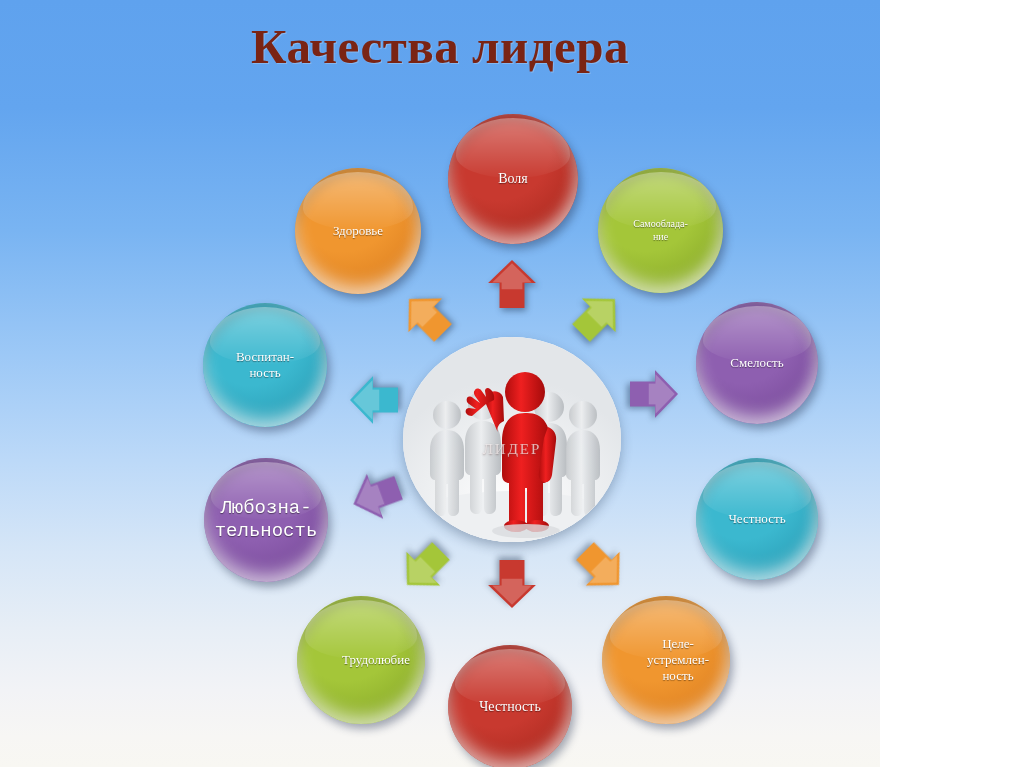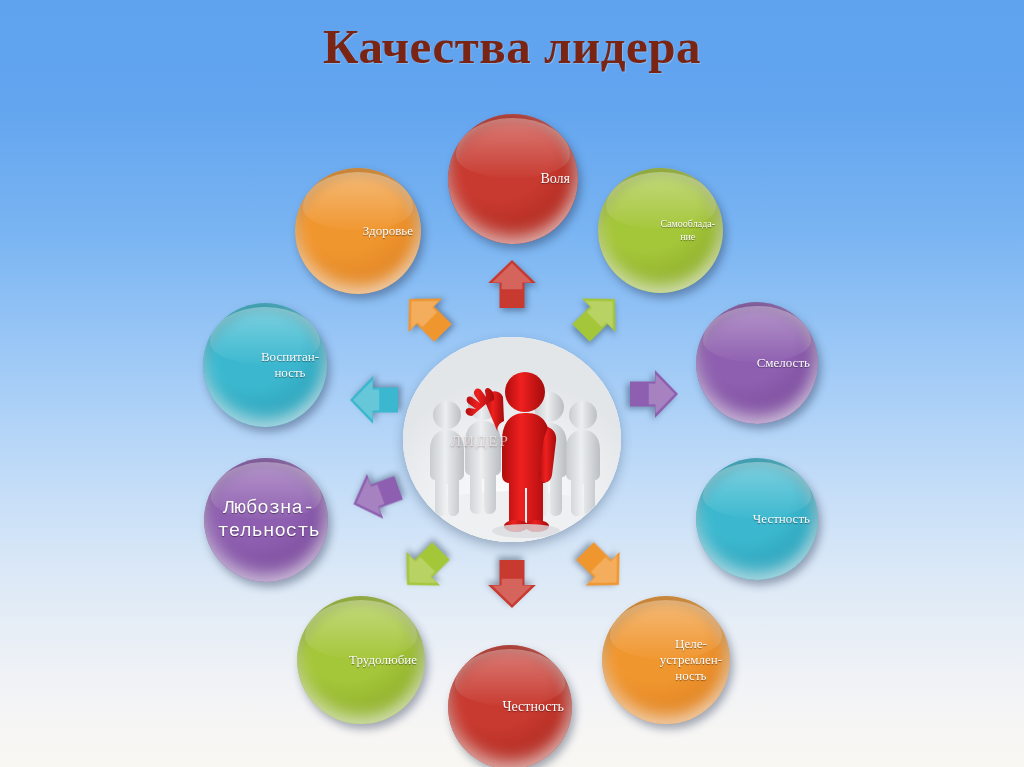--- a/index.html
+++ b/index.html
@@ -5,21 +5,21 @@
   html, body {
     margin: 0;
     padding: 0;
   }
   body {
     font-family: "Liberation Serif", "DejaVu Serif", serif;
   }
 
   #slide {
     position: relative;
-    width: 1024px;
+    width: 880px;
     height: 767px;
     overflow: hidden;
     background: linear-gradient(to bottom,
         #5fa2ee 0%,
         #63a5ef 14%,
         #79b4f2 30%,
         #9cc8f6 46%,
         #bcd9f8 60%,
         #d6e6f7 72%,
         #e7eef6 82%,
@@ -42,21 +42,21 @@
     text-shadow: 1px 1px 0 rgba(255,255,255,0.22);
     font-family: "Liberation Serif", "DejaVu Serif", serif;
   }
 
   
   .bubble {
     position: absolute;
     border-radius: 50%;
     display: flex;
     align-items: center;
-    justify-content: flex-end;
+    justify-content: center;
     text-align: center;
     color: #ffffff;
     font-family: "Liberation Serif", "DejaVu Serif", serif;
     box-shadow: 3px 5px 9px rgba(25,40,70,0.38);
     overflow: hidden;
   }
   .bubble .label {
     position: relative;
     z-index: 3;
     line-height: 1.22;
@@ -99,30 +99,29 @@
     border-radius: 50%;
     background: radial-gradient(ellipse at 50% 38%, #ffffff 0%, #fbfbfc 55%, #e9ecef 83%, #d6dade 100%);
     box-shadow: 0 5px 12px rgba(20,40,70,0.30);
     overflow: hidden;
   }
   #center-photo svg { display: block; }
   #center-label {
     position: absolute;
     z-index: 6;
     left: 0;
-    top: 96px;
+    top: 104px;
     width: 100%;
-    text-align: left;
+    text-align: center;
     font-size: 15px;
     letter-spacing: 2px;
     color: rgba(245,240,240,0.72);
     font-family: "Liberation Serif", "DejaVu Serif", serif;
     text-shadow: 0 1px 2px rgba(90,60,60,0.45);
     pointer-events: none;
-    margin-left: 48px;
   }
 
   
   .arrow {
     position: absolute;
     filter: drop-shadow(2px 3px 3px rgba(20,40,70,0.42));
   }
 </style>
 </head>
 <body>

